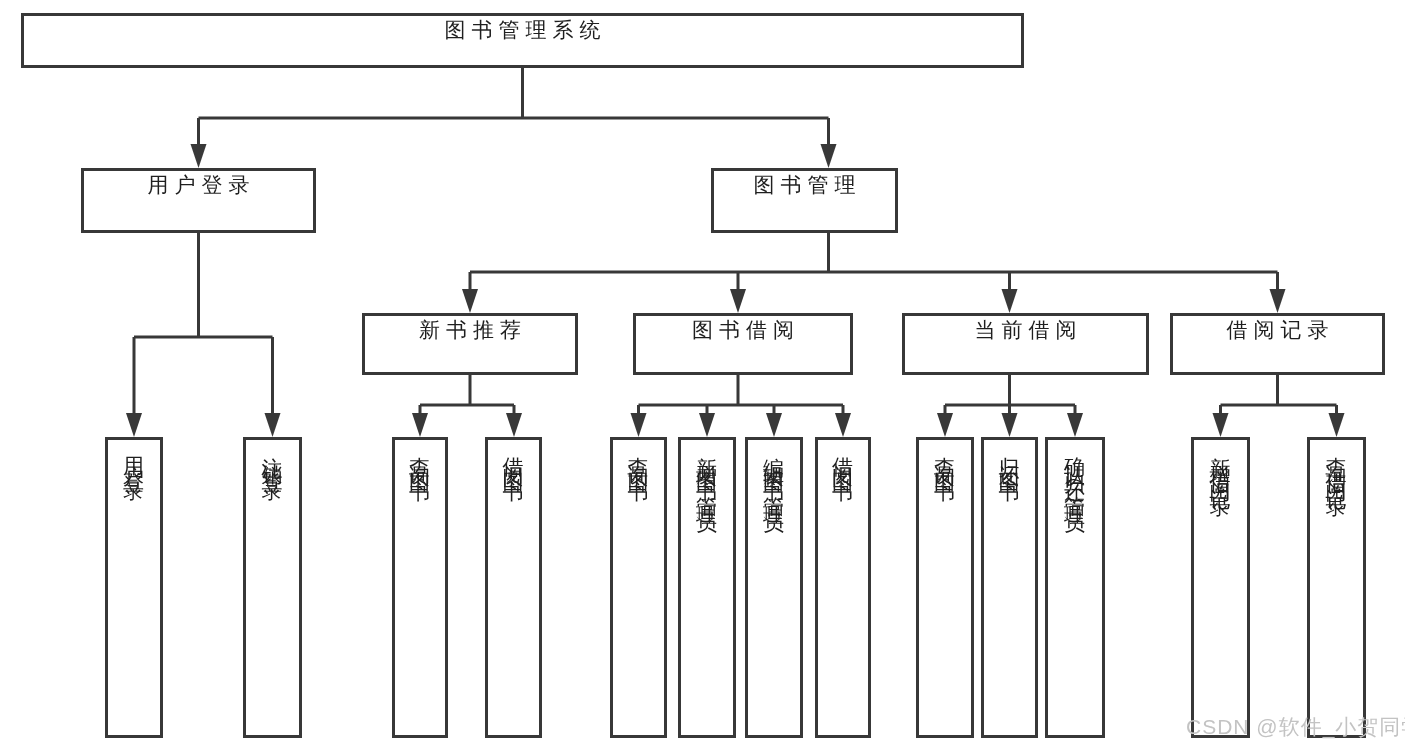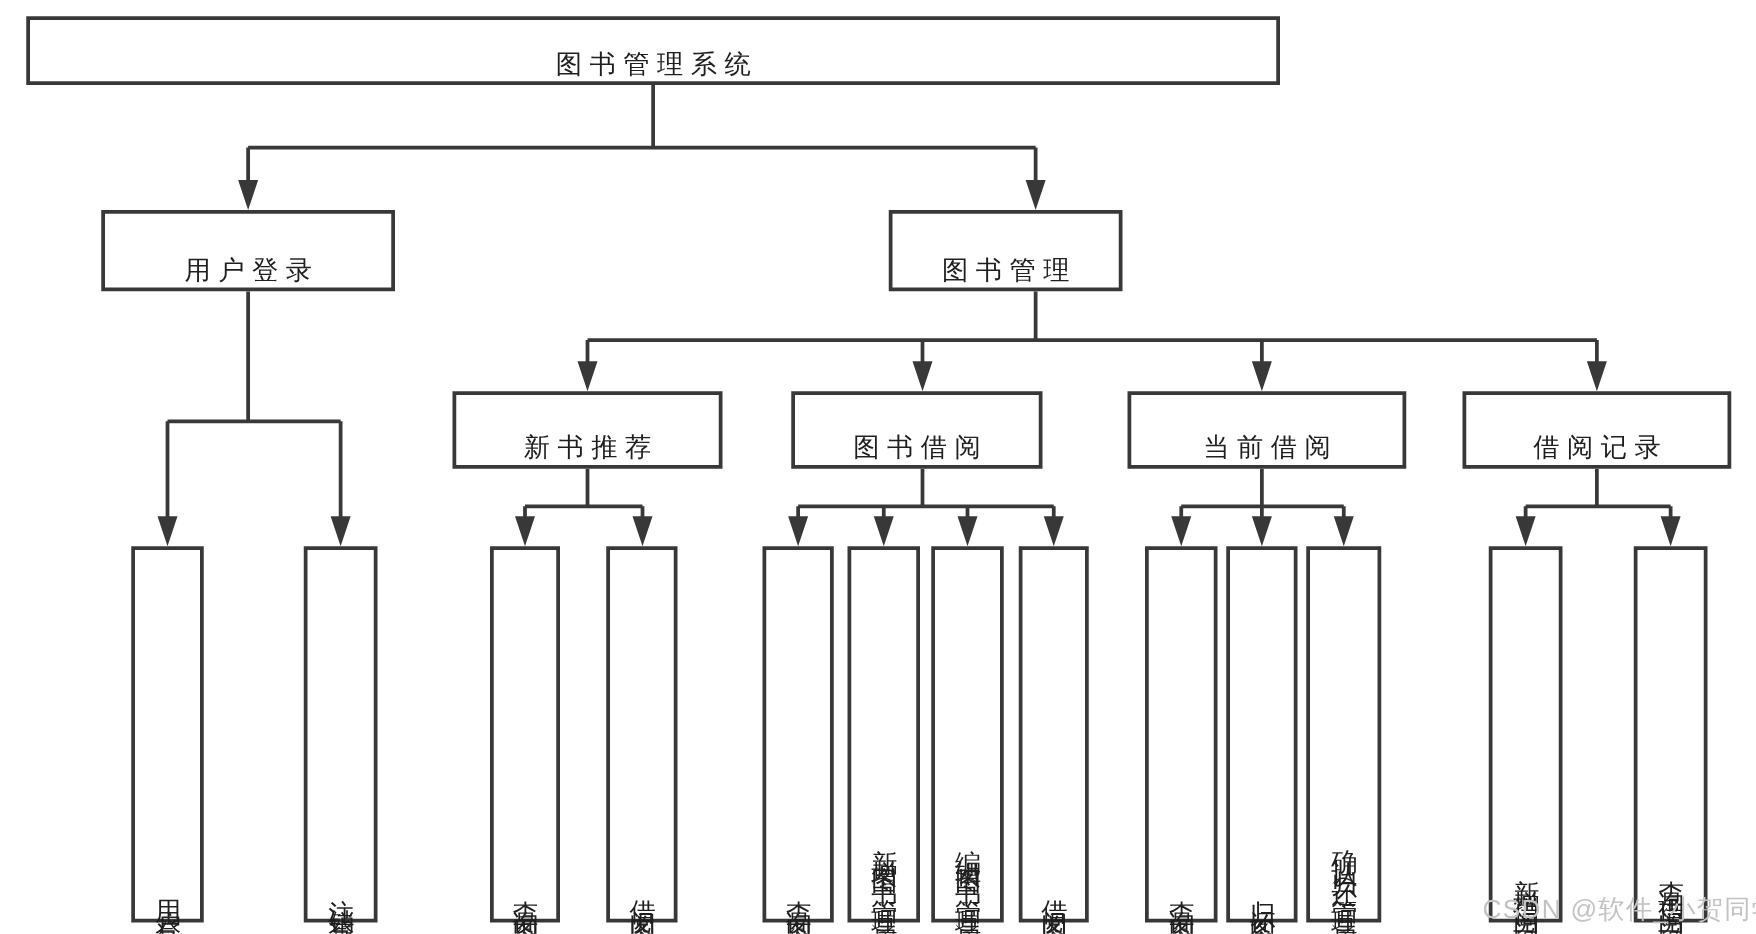--- a/index.html
+++ b/index.html
@@ -23,21 +23,21 @@
     position: absolute; left: 0; top: 0;
     width: 1405px; height: 747px;
   }
   .connectors path { stroke: var(--line); stroke-width: 3; fill: none; }
   .connectors polygon { fill: var(--line); stroke: none; }
   .node {
     position: absolute;
     background: #fff;
     border: 3px solid var(--line);
     display: flex;
-    align-items: flex-end;
+    align-items: flex-start;
     justify-content: center;
     color: var(--text);
     font-size: 21px;
     letter-spacing: 6px;
     text-indent: 6px;
     white-space: nowrap;
   }
   .vnode {
     text-indent: 0;
   }
@@ -103,24 +103,24 @@
   <div class="node" style="left:81px; top:168px; width:235px; height:65px;">
     <span class="label">用户登录</span>
   </div>
   <div class="node" style="left:711px; top:168px; width:187px; height:65px;">
     <span class="label">图书管理</span>
   </div>
 
   <div class="node" style="left:362px; top:313px; width:216px; height:62px;">
     <span class="label">新书推荐</span>
   </div>
-  <div class="node" style="left:633px; top:313px; width:201px; height:62px;">
+  <div class="node" style="left:633px; top:313px; width:220px; height:62px;">
     <span class="label">图书借阅</span>
   </div>
-  <div class="node" style="left:902px; top:313px; width:223px; height:62px;font-family:Liberation Mono, monospace;">
+  <div class="node" style="left:902px; top:313px; width:247px; height:62px;font-family:Liberation Mono, monospace;">
     <span class="label">当前借阅</span>
   </div>
   <div class="node" style="left:1170px; top:313px; width:215px; height:62px;">
     <span class="label">借阅记录</span>
   </div>
 
   <div class="node vnode" style="left:105px; top:437px; width:58px; height:301px;">
     <span class="label">用户登录</span>
   </div>
   <div class="node vnode" style="left:243px; top:437px; width:59px; height:301px;">

